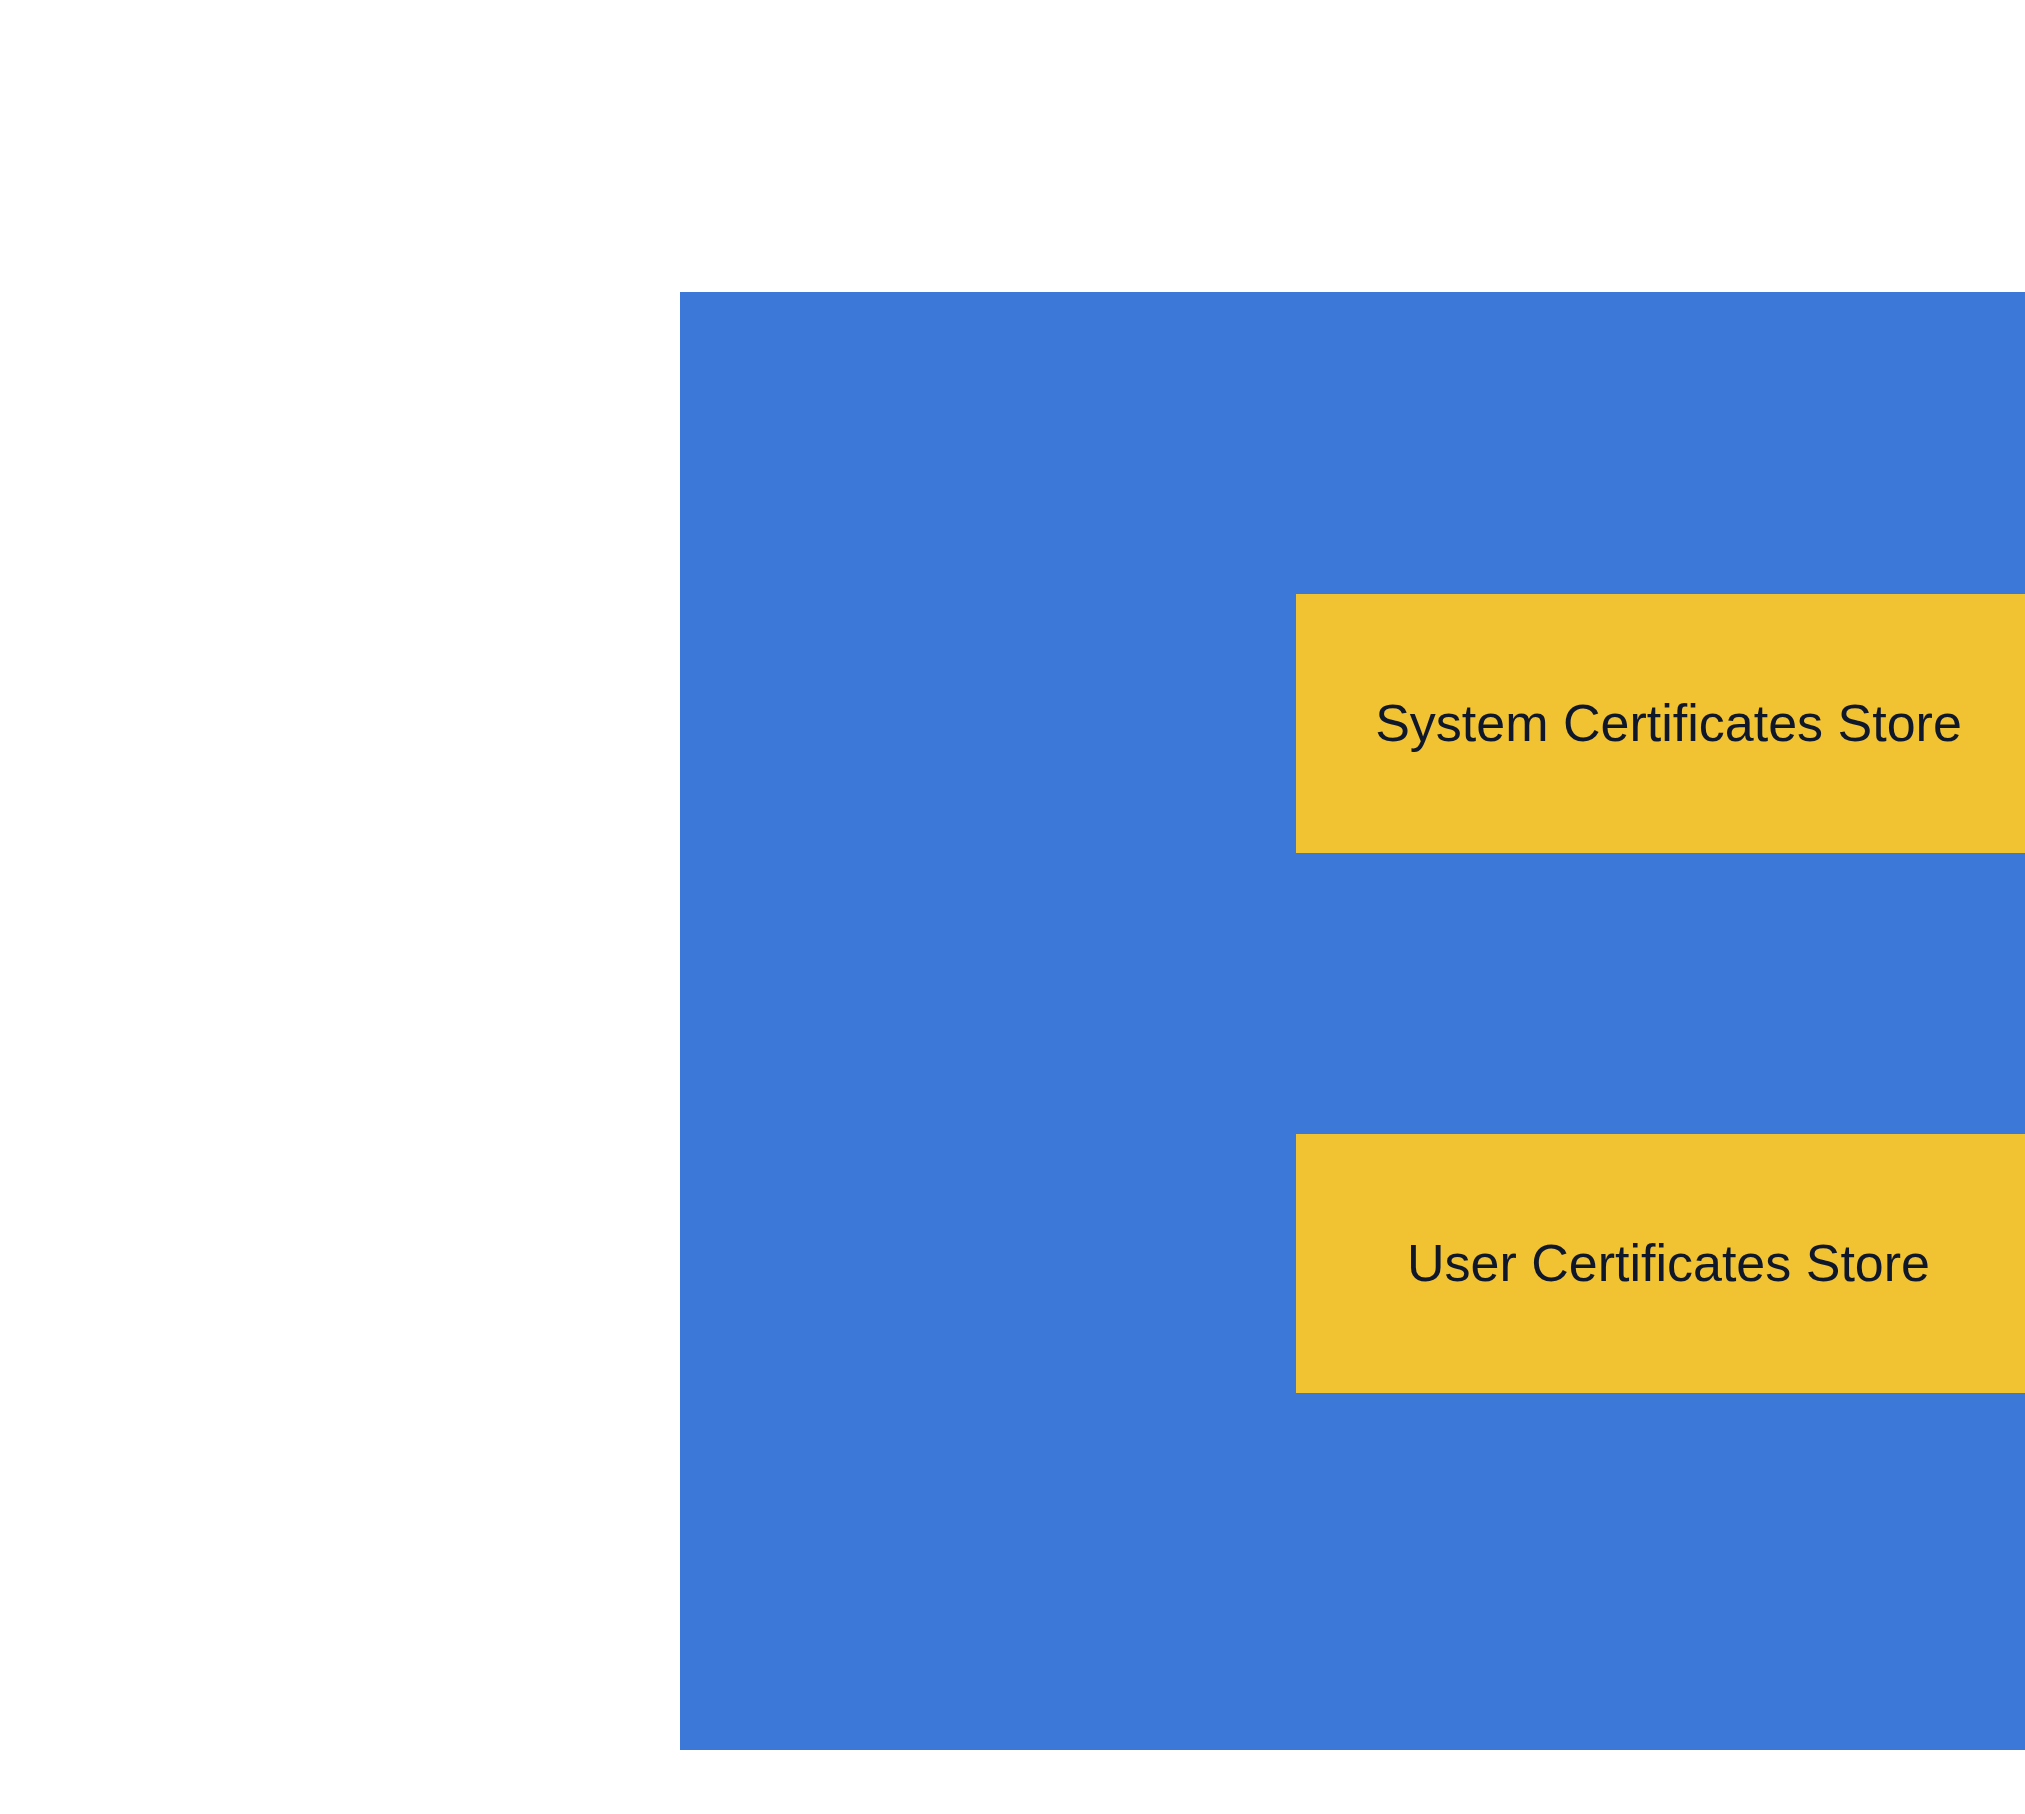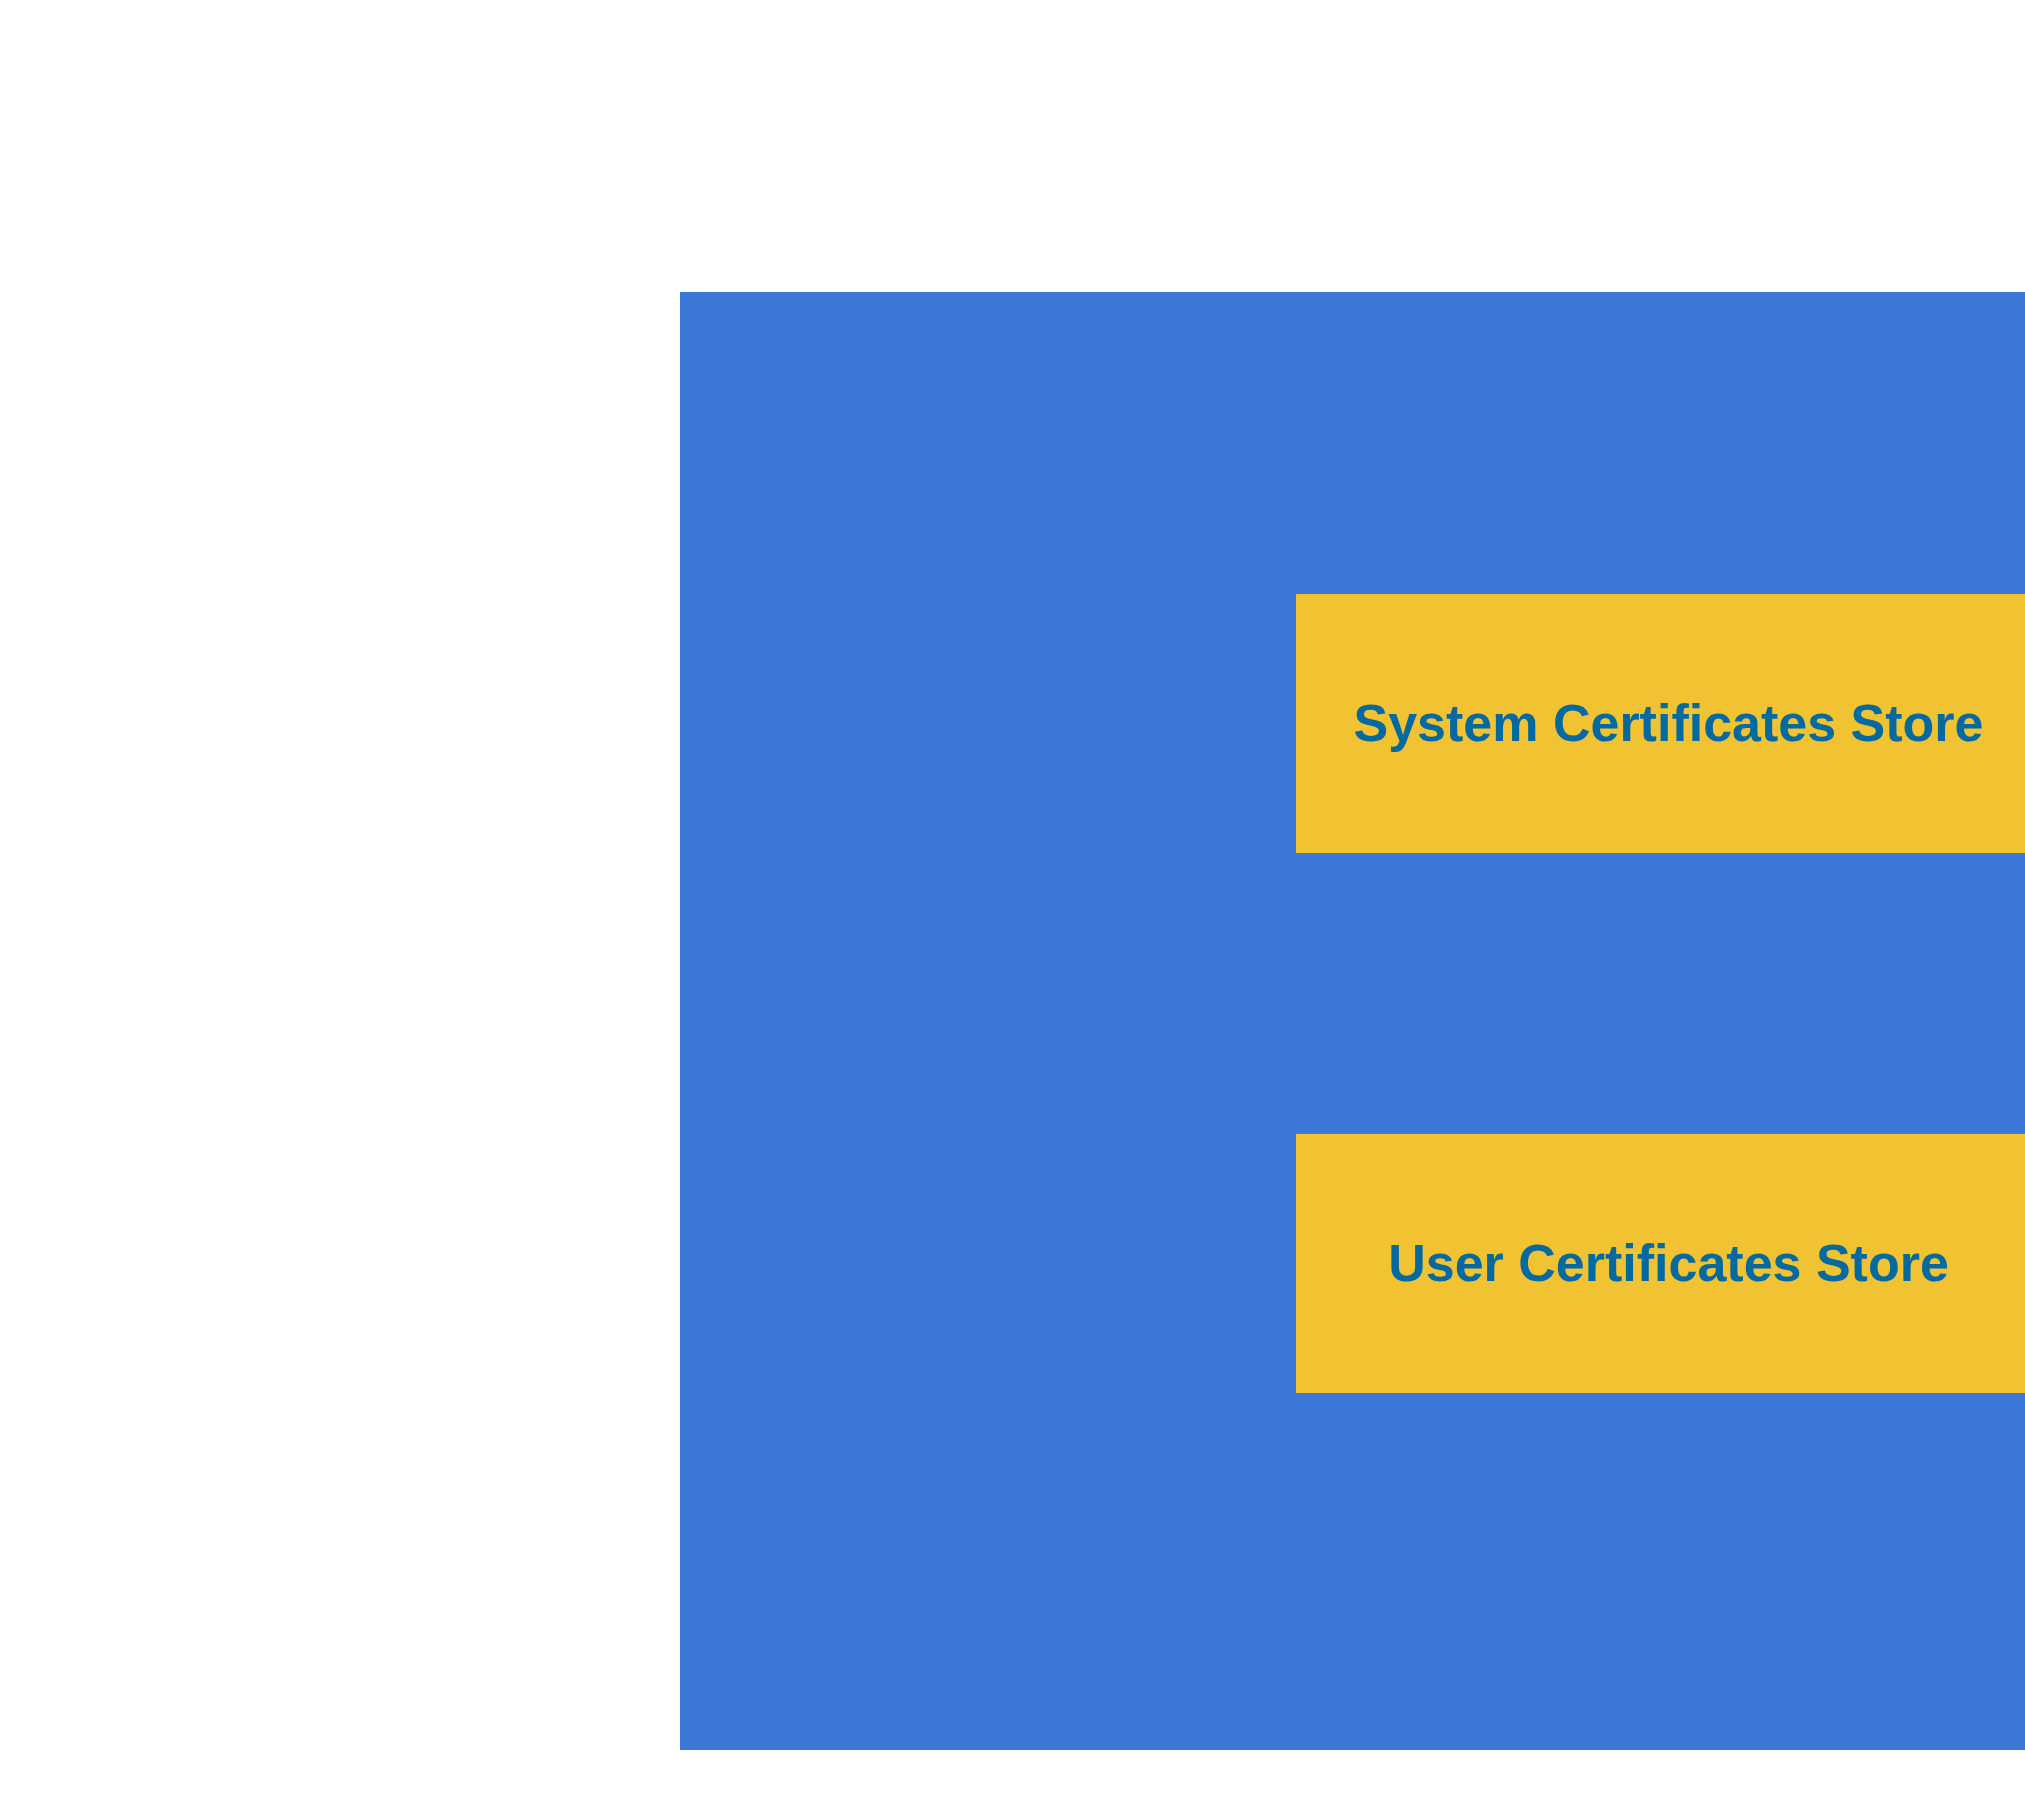--- a/index.html
+++ b/index.html
@@ -33,24 +33,23 @@
     white-space: pre;
   }
 
   .node {
     display: flex;
     align-items: center;
     justify-content: center;
     text-align: center;
   }
   .node .box-label {
-    color: #0369a1;
+    color: #0f172a;
     white-space: pre;
     line-height: 1.2;
-    font-weight: bold;
   }
 
   #system-store-box {
     left: 1296px;
     top: 594px;
     width: 745px;
     height: 259px;
   }
   #user-store-box {
     left: 1296px;

